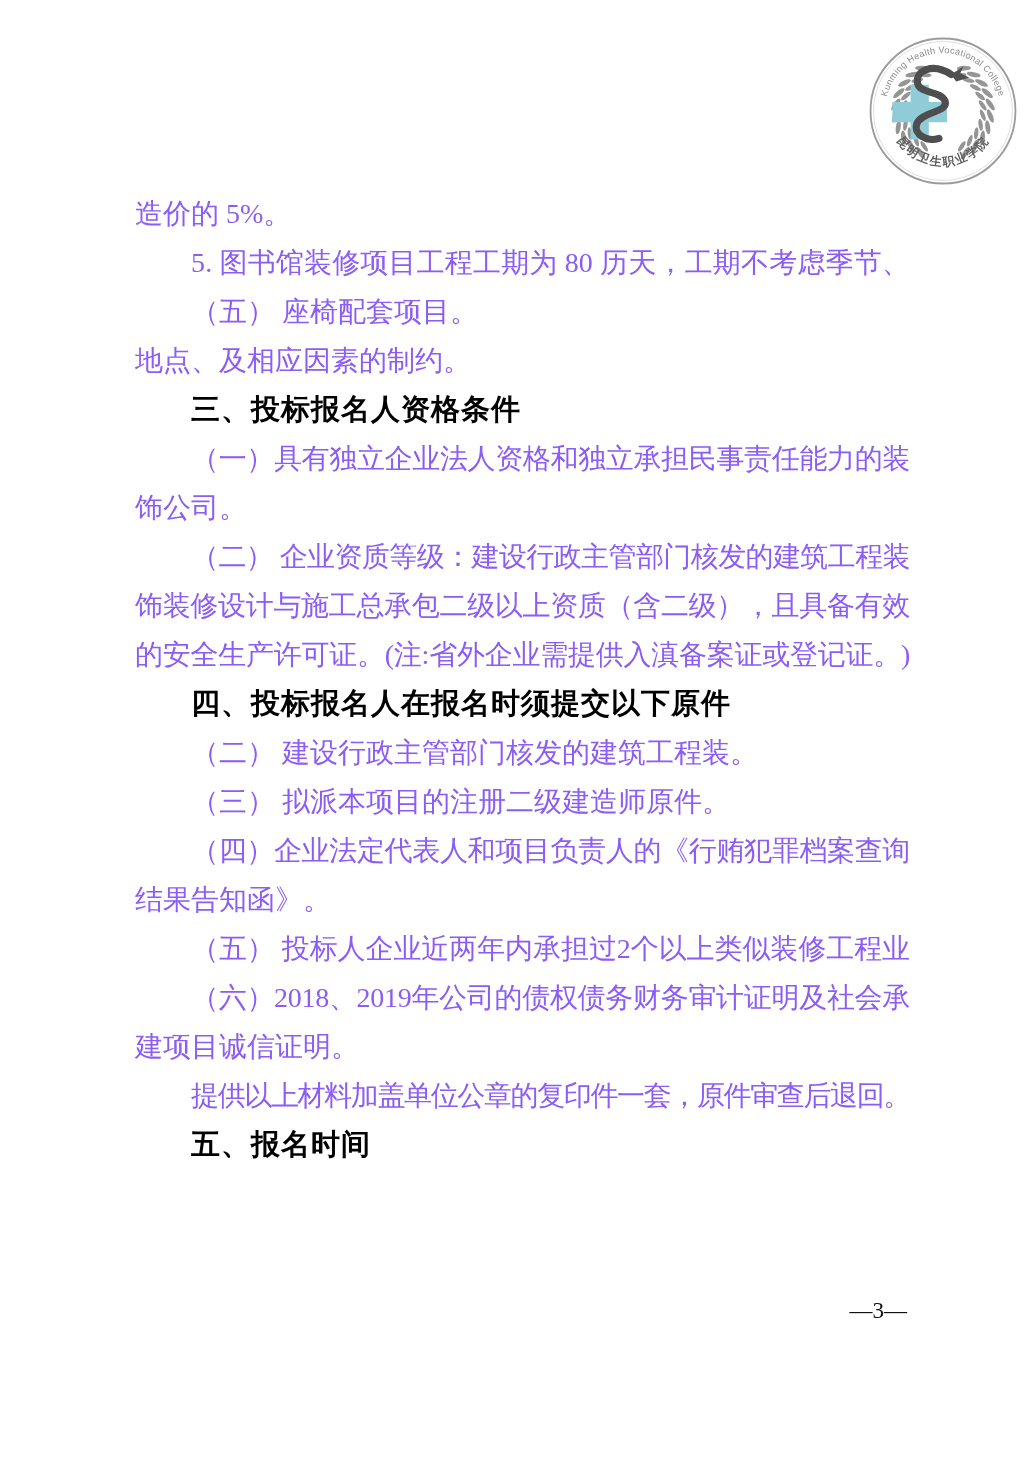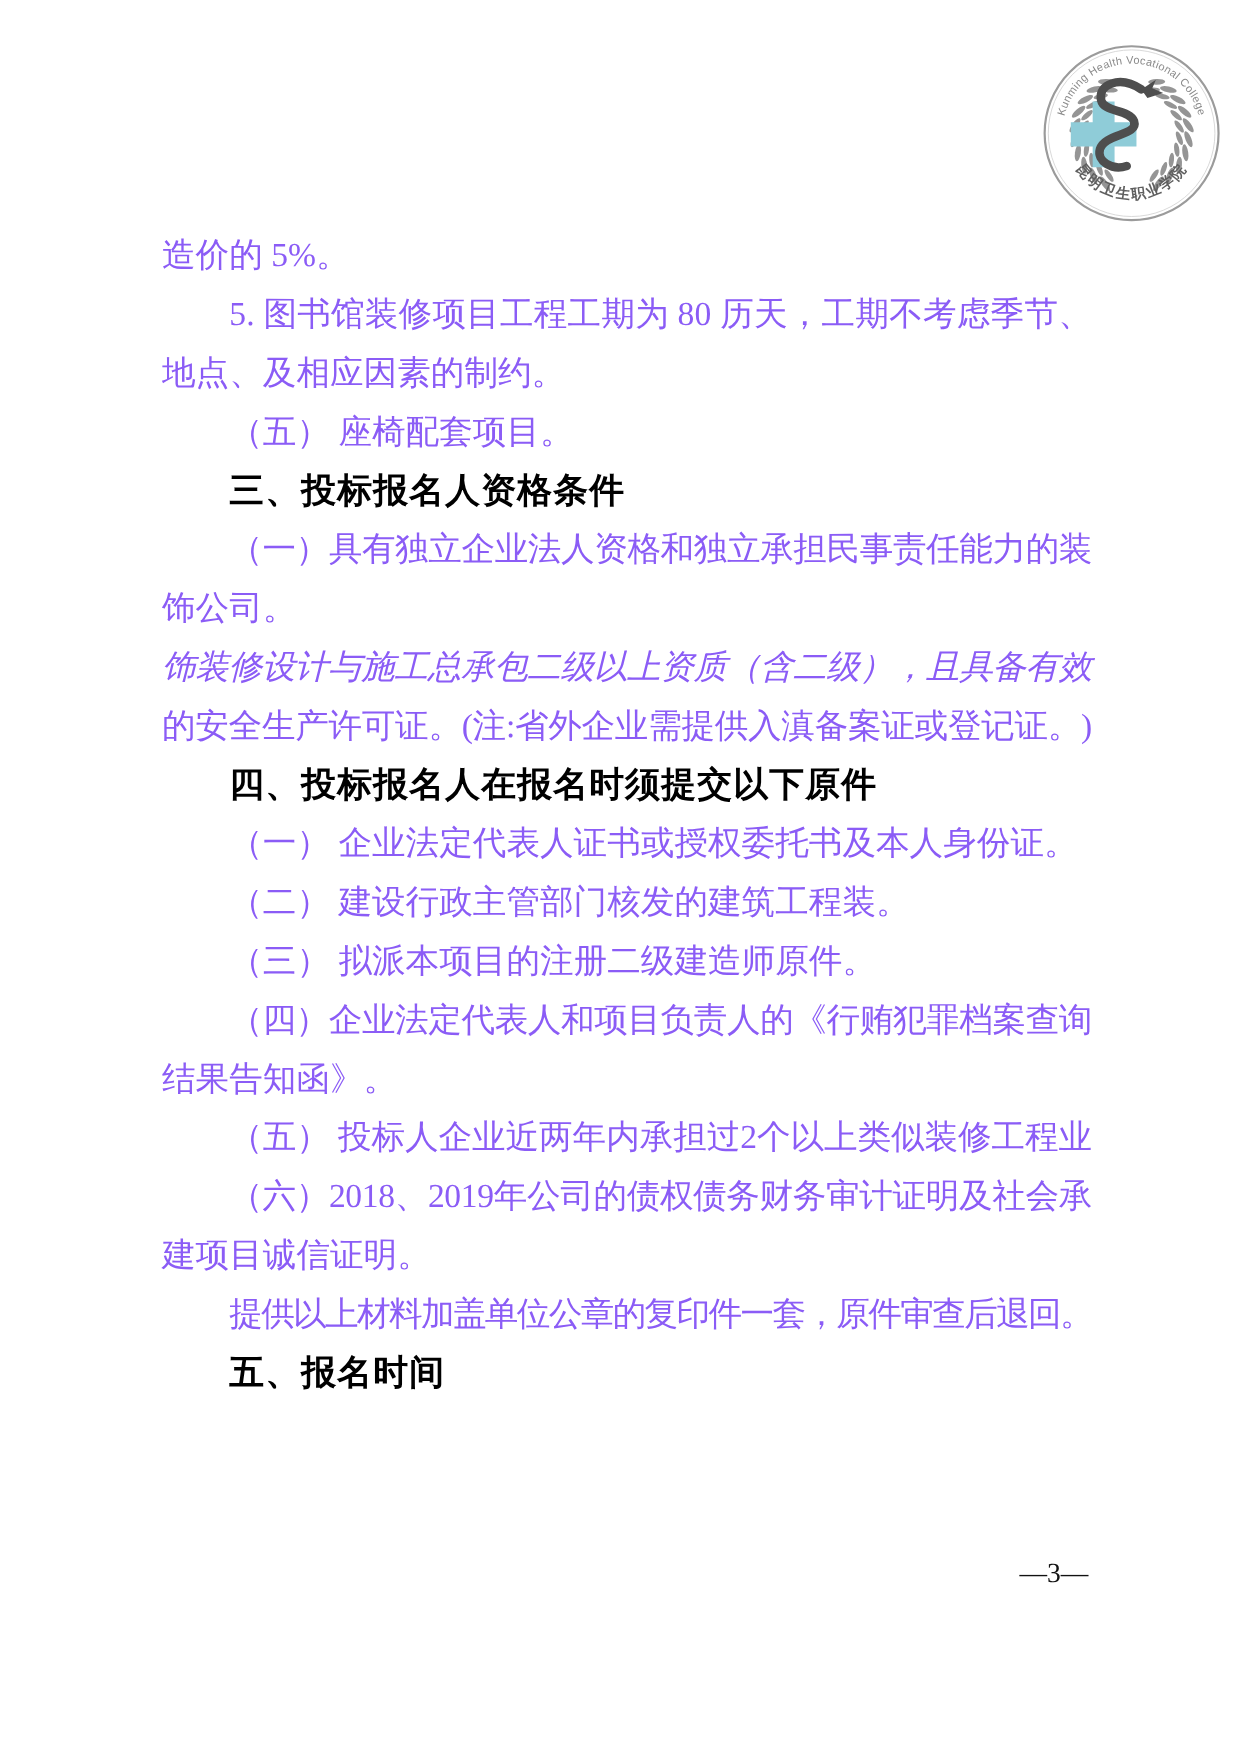--- a/index.html
+++ b/index.html
@@ -85,29 +85,29 @@
       <textPath href="#arcTopPath" xlink:href="#arcTopPath" startOffset="50%" text-anchor="middle">Kunming Health Vocational College</textPath>
     </text>
     <text font-size="12" font-weight="bold" letter-spacing="1.5" fill="#5f5f5f" font-family="Liberation Sans, DejaVu Sans, sans-serif">
       <textPath href="#arcBottomPath" xlink:href="#arcBottomPath" startOffset="50%" text-anchor="middle">昆明卫生职业学院</textPath>
     </text>
   </svg>
 
   <div class="content" id="doc-lines">
       <p class="line"><span class="t">造价的 5%。</span></p>
       <p class="line indent fill"><span class="t" style="letter-spacing: 0.166667px;">5. 图书馆装修项目工程工期为 80 历天，工期不考虑季节、</span></p>
+      <p class="line indent"><span class="t">（五） 座椅配套项目。</span></p>
       <p class="line"><span class="t">地点、及相应因素的制约。</span></p>
-      <p class="line indent"><span class="t">（五） 座椅配套项目。</span></p>
       <p class="line heading indent"><span class="t">三、投标报名人资格条件</span></p>
       <p class="line indent fill"><span class="t" style="letter-spacing: -0.346154px;">（一）具有独立企业法人资格和独立承担民事责任能力的装</span></p>
       <p class="line"><span class="t">饰公司。</span></p>
-      <p class="line fill"><span class="t" style="letter-spacing: -0.321429px; font-style: italic;">饰装修设计与施工总承包二级以上资质（含二级），且具备有效</span></p>
+      <p class="line indent fill"><span class="t" style="letter-spacing: -0.592593px;">（二） 企业资质等级：建设行政主管部门核发的建筑工程装</span></p>
+      <p class="line fill"><span class="t" style="letter-spacing: -0.321429px;">饰装修设计与施工总承包二级以上资质（含二级），且具备有效</span></p>
       <p class="line fill"><span class="t" style="letter-spacing: -0.247917px;">的安全生产许可证。(注:省外企业需提供入滇备案证或登记证。)</span></p>
       <p class="line heading indent"><span class="t">四、投标报名人在报名时须提交以下原件</span></p>
-      <p class="line indent"><span class="t">（一） 企业法定代表人证书或授权委托书及本人身份证。</span></p>
       <p class="line indent"><span class="t">（二） 建设行政主管部门核发的建筑工程装。</span></p>
       <p class="line indent"><span class="t">（三） 拟派本项目的注册二级建造师原件。</span></p>
       <p class="line indent fill"><span class="t" style="letter-spacing: -0.346154px;">（四）企业法定代表人和项目负责人的《行贿犯罪档案查询</span></p>
       <p class="line"><span class="t">结果告知函》。</span></p>
       <p class="line indent fill"><span class="t" style="letter-spacing: -0.0740741px;">（五） 投标人企业近两年内承担过2个以上类似装修工程业</span></p>
       <p class="line indent fill"><span class="t" style="letter-spacing: -0.3px;">（六）2018、2019年公司的债权债务财务审计证明及社会承</span></p>
       <p class="line"><span class="t">建项目诚信证明。</span></p>
       <p class="line indent fill"><span class="t" style="letter-spacing: -1.37037px;">提供以上材料加盖单位公章的复印件一套，原件审查后退回。</span></p>
       <p class="line heading indent"><span class="t">五、报名时间</span></p>
     </div>

